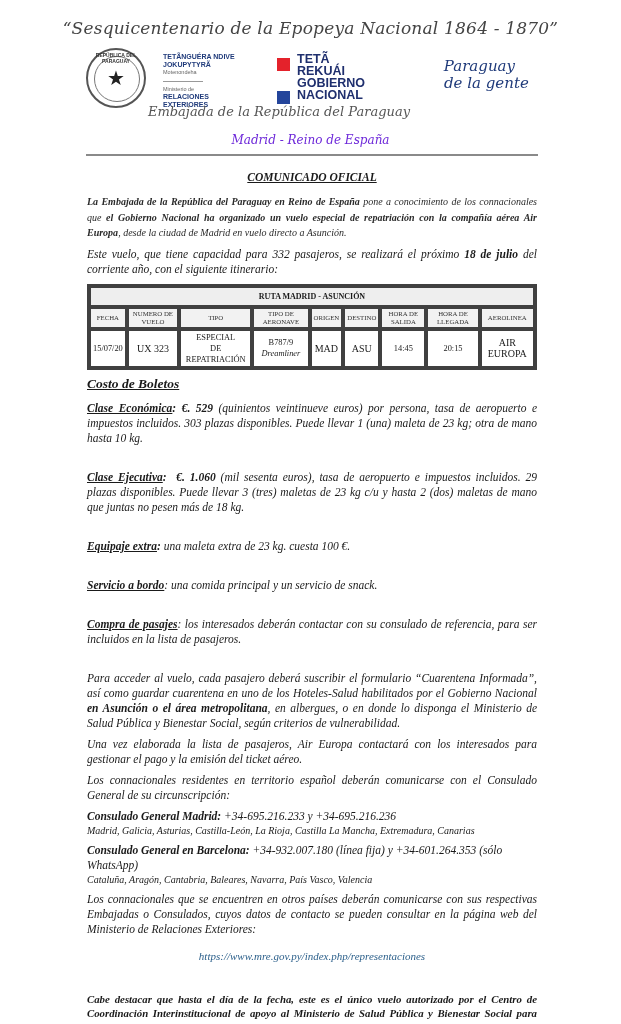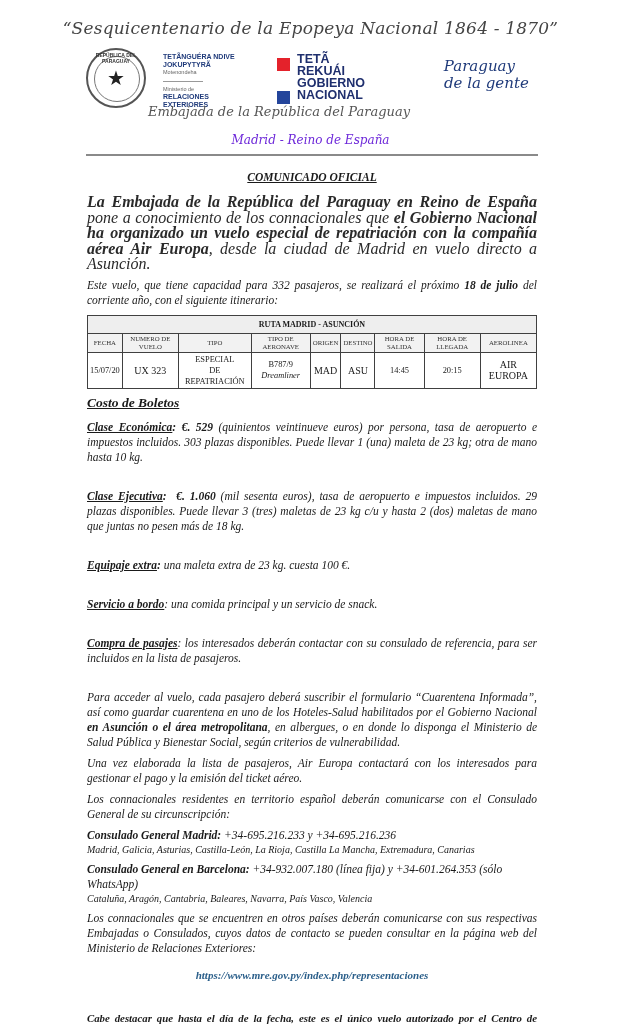--- a/index.html
+++ b/index.html
@@ -43,40 +43,40 @@
          font-family: "DejaVu Serif", serif; font-style: italic; font-size: 13px; color: #555; }
   .city { position: absolute; top: 133px; left: 0; width: 621px; text-align: center;
           font-family: "DejaVu Serif", serif; font-style: italic; font-size: 12px; color: #6d28d9; }
   .hr { position: absolute; left: 86px; top: 154px; width: 452px; height: 2px; background: #8a8a8a; }
 
   
   .content { position: absolute; left: 87px; top: 170px; width: 450px; font-size: 11.5px; line-height: 15px; }
   .title { text-align: center; font-weight: bold; font-style: italic; text-decoration: underline;
            font-size: 11.5px; margin: 0 0 9px; }
   p { margin: 0; text-align: justify; font-style: italic; }
-  .lead { font-size: 16px; line-height: 15.5px; color: #2a2a2a; }
+  .lead { font-size: 10px; line-height: 15.5px; color: #2a2a2a; }
   .lead b { font-style: italic; }
   .para { margin-top: 6px; }
   .gap { margin-top: 24px; }
   b.bi { font-style: italic; font-weight: bold; }
   .ul { text-decoration: underline; font-weight: bold; font-style: italic; }
 
   table.route { border-collapse: collapse; width: 450px; margin: 7px 0 6px; font-size: 7.5px;
                 text-align: center; font-family: "Liberation Serif", serif; }
-  table.route td, table.route th { border: 1px solid #404040; padding: 1px 2px; font-weight: normal; }
+  table.route td, table.route th { border: 4px solid #404040; padding: 1px 2px; font-weight: normal; }
   table.route .cap { background: #eeeeee; font-weight: bold; font-size: 8px; }
   table.route .hdr { background: #f2f2f2; font-size: 6.8px; line-height: 8px; color: #333; }
   table.route .row td { font-size: 10px; line-height: 11px; height: 22px; }
   table.route .row td.small { font-size: 8.4px; }
 
   .section-title { font-weight: bold; font-style: italic; text-decoration: underline; font-size: 13.5px;
                    margin: 4px 0 10px; }
   .consul-name { font-weight: bold; font-style: italic; text-align: center; }
   .consul-region { font-size: 10px; line-height: 13px; display: block; }
-  .link { text-align: center; color: #2b5f8a; font-weight: bold; font-style: italic; font-size: 11px;
+  .link { text-align: center; color: #2b5f8a; font-weight: normal; font-style: italic; font-size: 11px;
           margin: 12px 0 0; }
   .closing { font-weight: bold; font-style: italic; font-size: 10.8px; line-height: 14.5px; }
 </style>
 </head>
 <body>
 
 <div class="page">
 
   <div class="motto">“Sesquicentenario de la Epopeya Nacional 1864 - 1870”</div>
 

